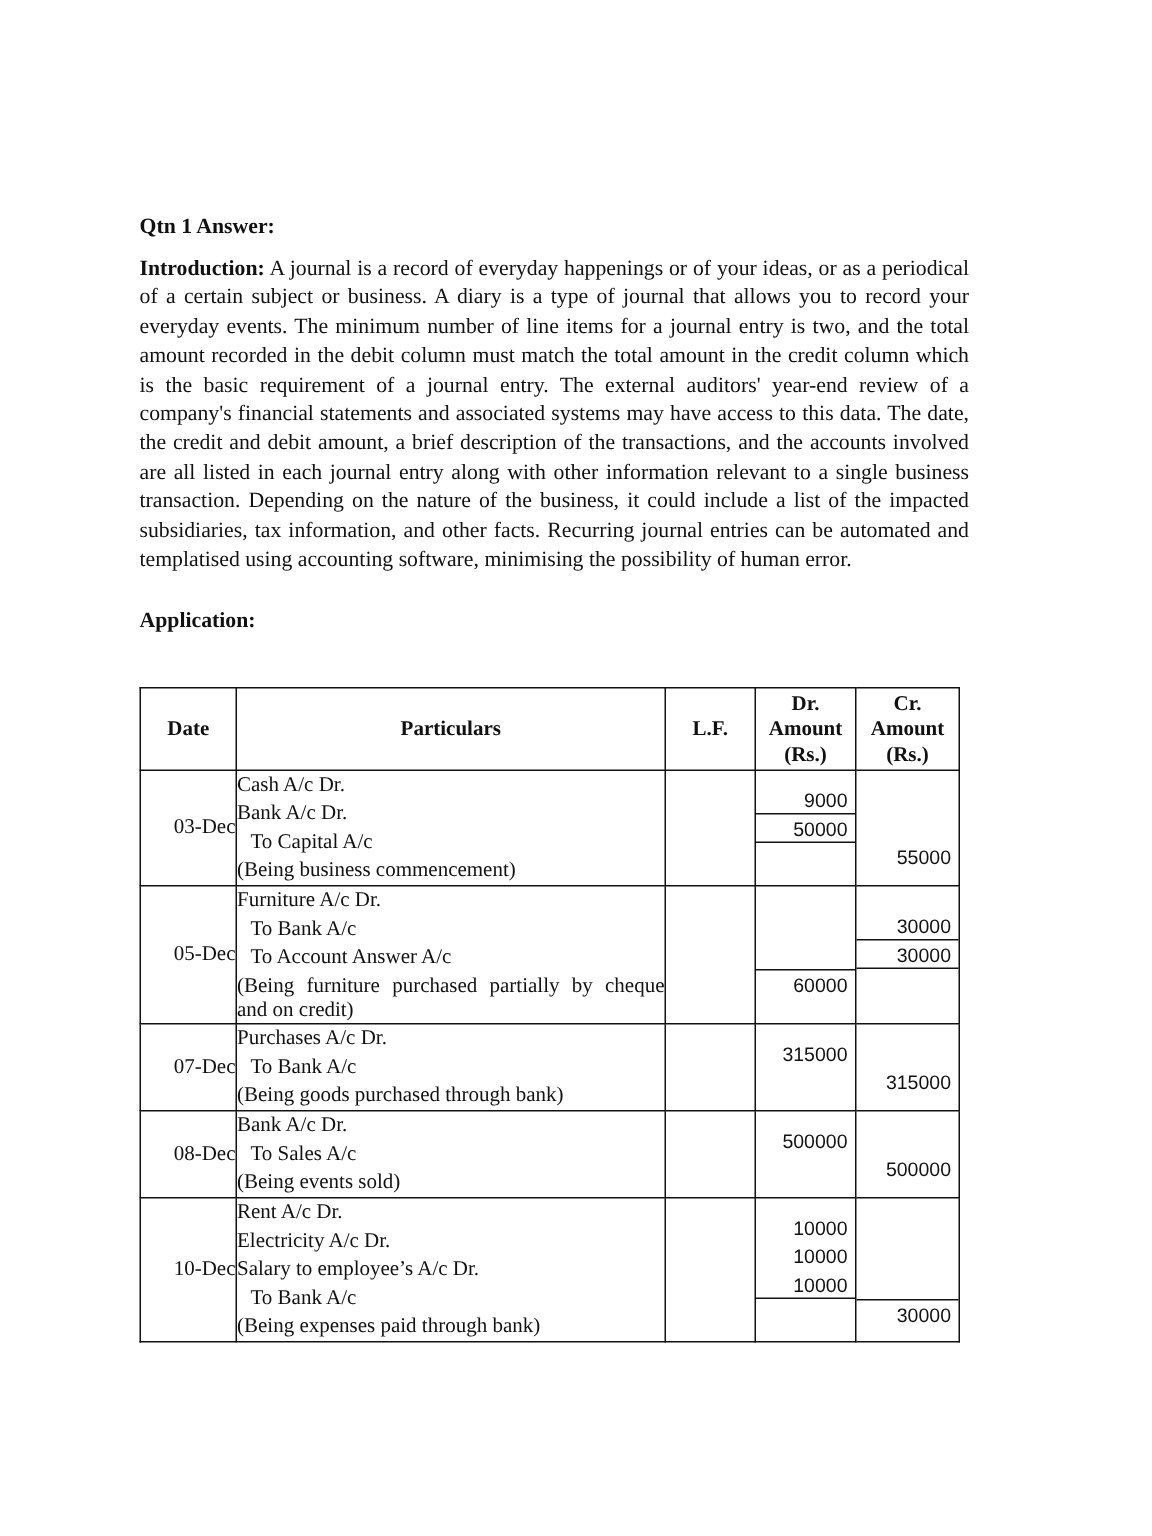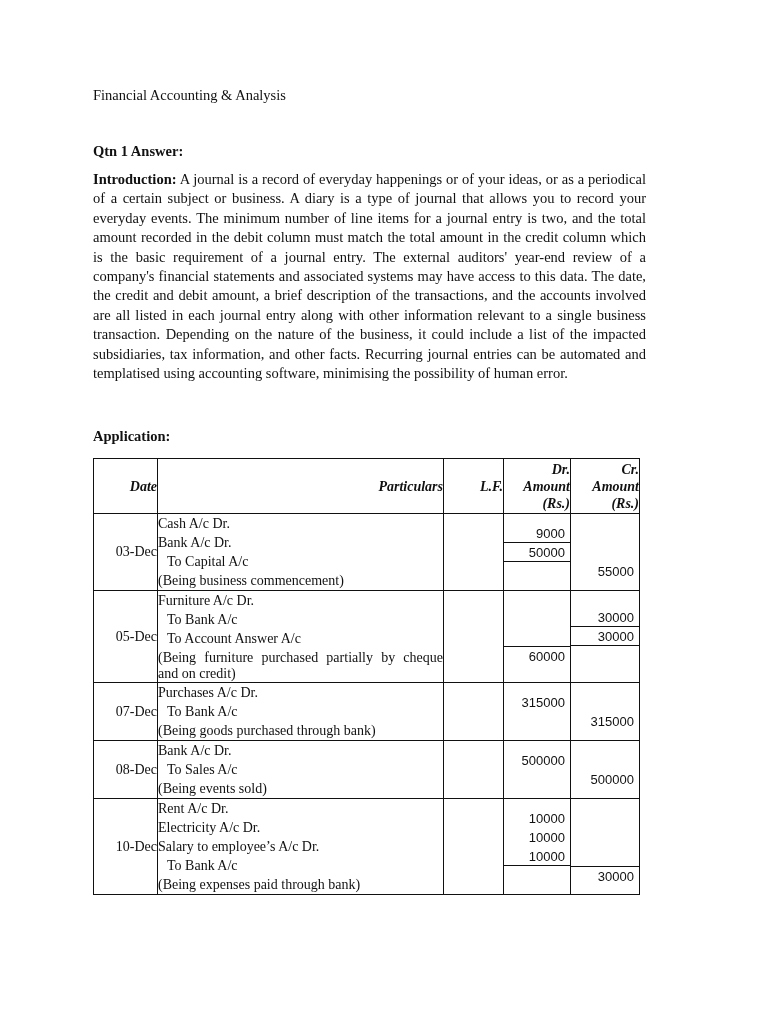--- a/index.html
+++ b/index.html
@@ -4,26 +4,26 @@
 <style>
   html, body { margin: 0; padding: 0; background: #ffffff; }
   body { width: 768px; height: 1024px; position: relative; overflow: hidden;
          font-family: "Liberation Serif", "DejaVu Serif", serif; color: #111; }
   .page { position: absolute; left: 0; top: 0; width: 768px; height: 1024px; }
   .course-title { position: absolute; left: 93px; top: 87px; font-size: 14.5px; }
   .qtn-heading { position: absolute; left: 93px; top: 143px; font-size: 14.5px; font-weight: bold; }
   .intro { position: absolute; left: 93px; top: 170px; width: 553px; font-size: 14.5px;
            line-height: 19.4px; text-align: justify; }
   .intro b { font-weight: bold; }
-  .app-heading { position: absolute; left: 93px; top: 428px; font-size: 14.5px; font-weight: bold; }
+  .app-heading { position: absolute; left: 93px; top: 406px; font-size: 14.5px; font-weight: bold; }
 
   table.journal { position: absolute; left: 93px; top: 458px; border-collapse: collapse;
                   font-size: 14px; table-layout: fixed; }
   table.journal td, table.journal th { border: 1.3px solid #111; padding: 0; vertical-align: middle; }
-  th { font-weight: bold; text-align: right; line-height: 17px; font-style: italic; }
+  th { font-weight: bold; text-align: center; line-height: 17px; }
   th.h-date { width: 63px; padding-left: 6px; }
   th.h-part { width: 285px; padding-left: 6px; }
   th.h-lf { width: 59px; padding-left: 6px; }
   th.h-dr { width: 66px; padding: 2px 0 2px 6px; }
   th.h-cr { width: 68px; padding: 2px 0 2px 6px; }
   tr.header-row { height: 55px; }
 
   td.date-cell { text-align: right; }
   td.part-cell { padding: 0 6px; vertical-align: top; }
   .pline { line-height: 19px; height: 19px; white-space: nowrap; }
@@ -32,21 +32,20 @@
   td.amt-col { vertical-align: top; padding: 0; }
   .amt { font-family: "Liberation Sans", "DejaVu Sans", sans-serif; font-size: 13px; text-align: right;
          padding-right: 5px; height: 19px; line-height: 19px; box-sizing: border-box; }
   .amt.bb { border-bottom: 1.3px solid #111; }
   .amt.bt { border-top: 1.3px solid #111; }
 </style>
 </head>
 <body>
 
 <div class="page">
-  <div class="course-title">Financial Accounting &amp; Analysis</div>
   <div class="qtn-heading">Qtn 1 Answer:</div>
 
   <div class="intro"><b>Introduction:</b><span> A journal is a record of everyday happenings or of your ideas, or as a periodical of a certain subject or business. A diary is a type of journal that allows you to record your everyday events. The minimum number of line items for a journal entry is two, and the total amount recorded in the debit column must match the total amount in the credit column which is the basic requirement of a journal entry. The external auditors' year-end review of a company's financial statements and associated systems may have access to this data. The date, the credit and debit amount, a brief description of the transactions, and the accounts involved are all listed in each journal entry along with other information relevant to a single business transaction. Depending on the nature of the business, it could include a list of the impacted subsidiaries, tax information, and other facts. Recurring journal entries can be automated and templatised using accounting software, minimising the possibility of human error.</span></div>
 
   <div class="app-heading">Application:</div>
 
   <table class="journal">
     <tbody>
         <tr class="header-row">
       <th class="h-date">Date</th>

